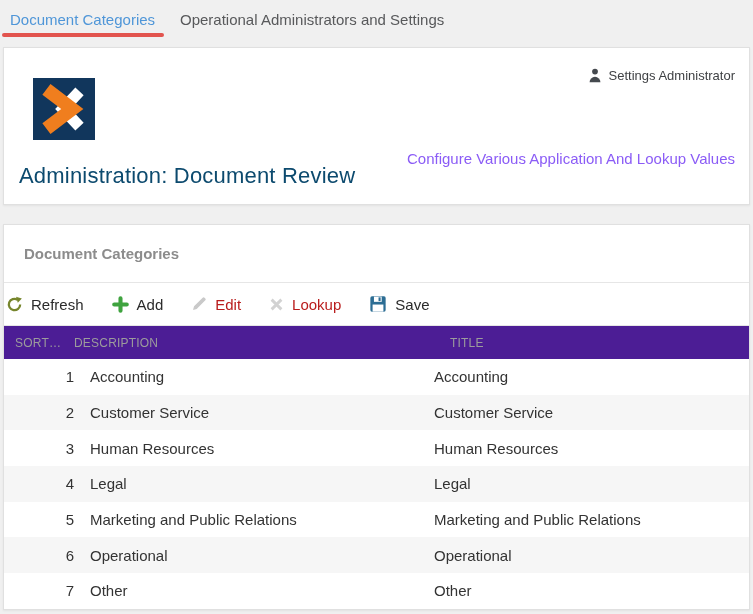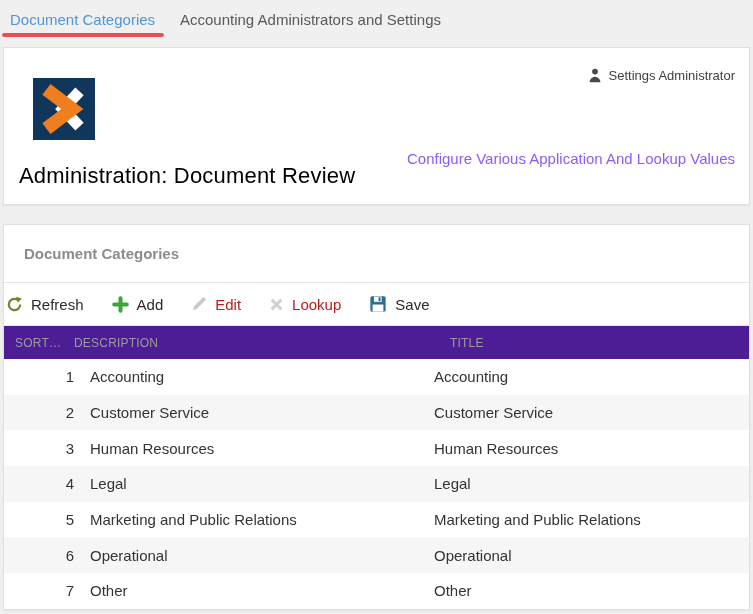--- a/index.html
+++ b/index.html
@@ -20,21 +20,21 @@
 
   
   .panel { position:absolute; background:#fff; border:1px solid #e0e0e0; box-shadow:0 1px 2px rgba(0,0,0,0.06); }
   .panel-header { left:3px; top:47px; width:747px; height:158px; }
   .panel-main   { left:3px; top:224px; width:747px; height:386px; }
 
   
   .logo { position:absolute; left:29px; top:30px; width:62px; height:62px; }
   .user { position:absolute; top:19px; right:14px; display:flex; align-items:center; gap:6px; }
   .user-name { font-size:13px; color:#3f4144; }
-  .app-title { position:absolute; left:15px; top:115px; font-size:22px; font-weight:300; color:#000000; letter-spacing:0.2px; }
+  .app-title { position:absolute; left:15px; top:115px; font-size:22px; font-weight:300; color:#0c4a6e; letter-spacing:0.2px; }
   .app-subtitle { position:absolute; right:14px; top:102px; font-size:15px; color:#8b5cf6; }
 
   
   .panel-title-strip { height:58px; border-bottom:1px solid #e6e6e6; display:flex; align-items:center; padding-left:20px; }
   .panel-title { font-size:15px; font-weight:bold; color:#8c8c8c; }
 
   .toolbar { height:43px; border-bottom:1px solid #e6e6e6; display:flex; align-items:center; padding-left:2px; }
   .tb-btn { display:flex; align-items:center; gap:8px; margin-right:28px; background:none; border:none; font-family:inherit; font-size:15px; color:#2b2b2b; cursor:pointer; padding:0; }
   .tb-btn.disabled { color:#b91c1c; cursor:default; }
   .tb-btn svg { display:block; }
@@ -58,21 +58,21 @@
   .grid-row:nth-child(even) { background:#f6f6f6; }
   .grid-row .c-sort { text-align:right; }
   .grid-row .c-title { padding-left:16px; }
   .cell { white-space:nowrap; overflow:hidden; }
 </style>
 </head>
 <body>
 
 <div class="tabbar">
   <div class="tab tab-active">Document Categories</div>
-  <div class="tab tab-inactive">Accounting Administrators and Settings</div>
+  <div class="tab tab-inactive">Operational Administrators and Settings</div>
   <div class="tab-underline"></div>
 </div>
 
 <div class="panel panel-header">
   <svg class="logo" viewBox="0 0 60 60">
     <rect width="60" height="60" fill="#11365c"></rect>
     <path d="M45 13 L29 30 L45 47" stroke="#ffffff" stroke-width="11" fill="none"></path>
     <path d="M13 11 L38 30 L13 49" stroke="#f07e1e" stroke-width="13" fill="none"></path>
   </svg>
   <div class="user">

